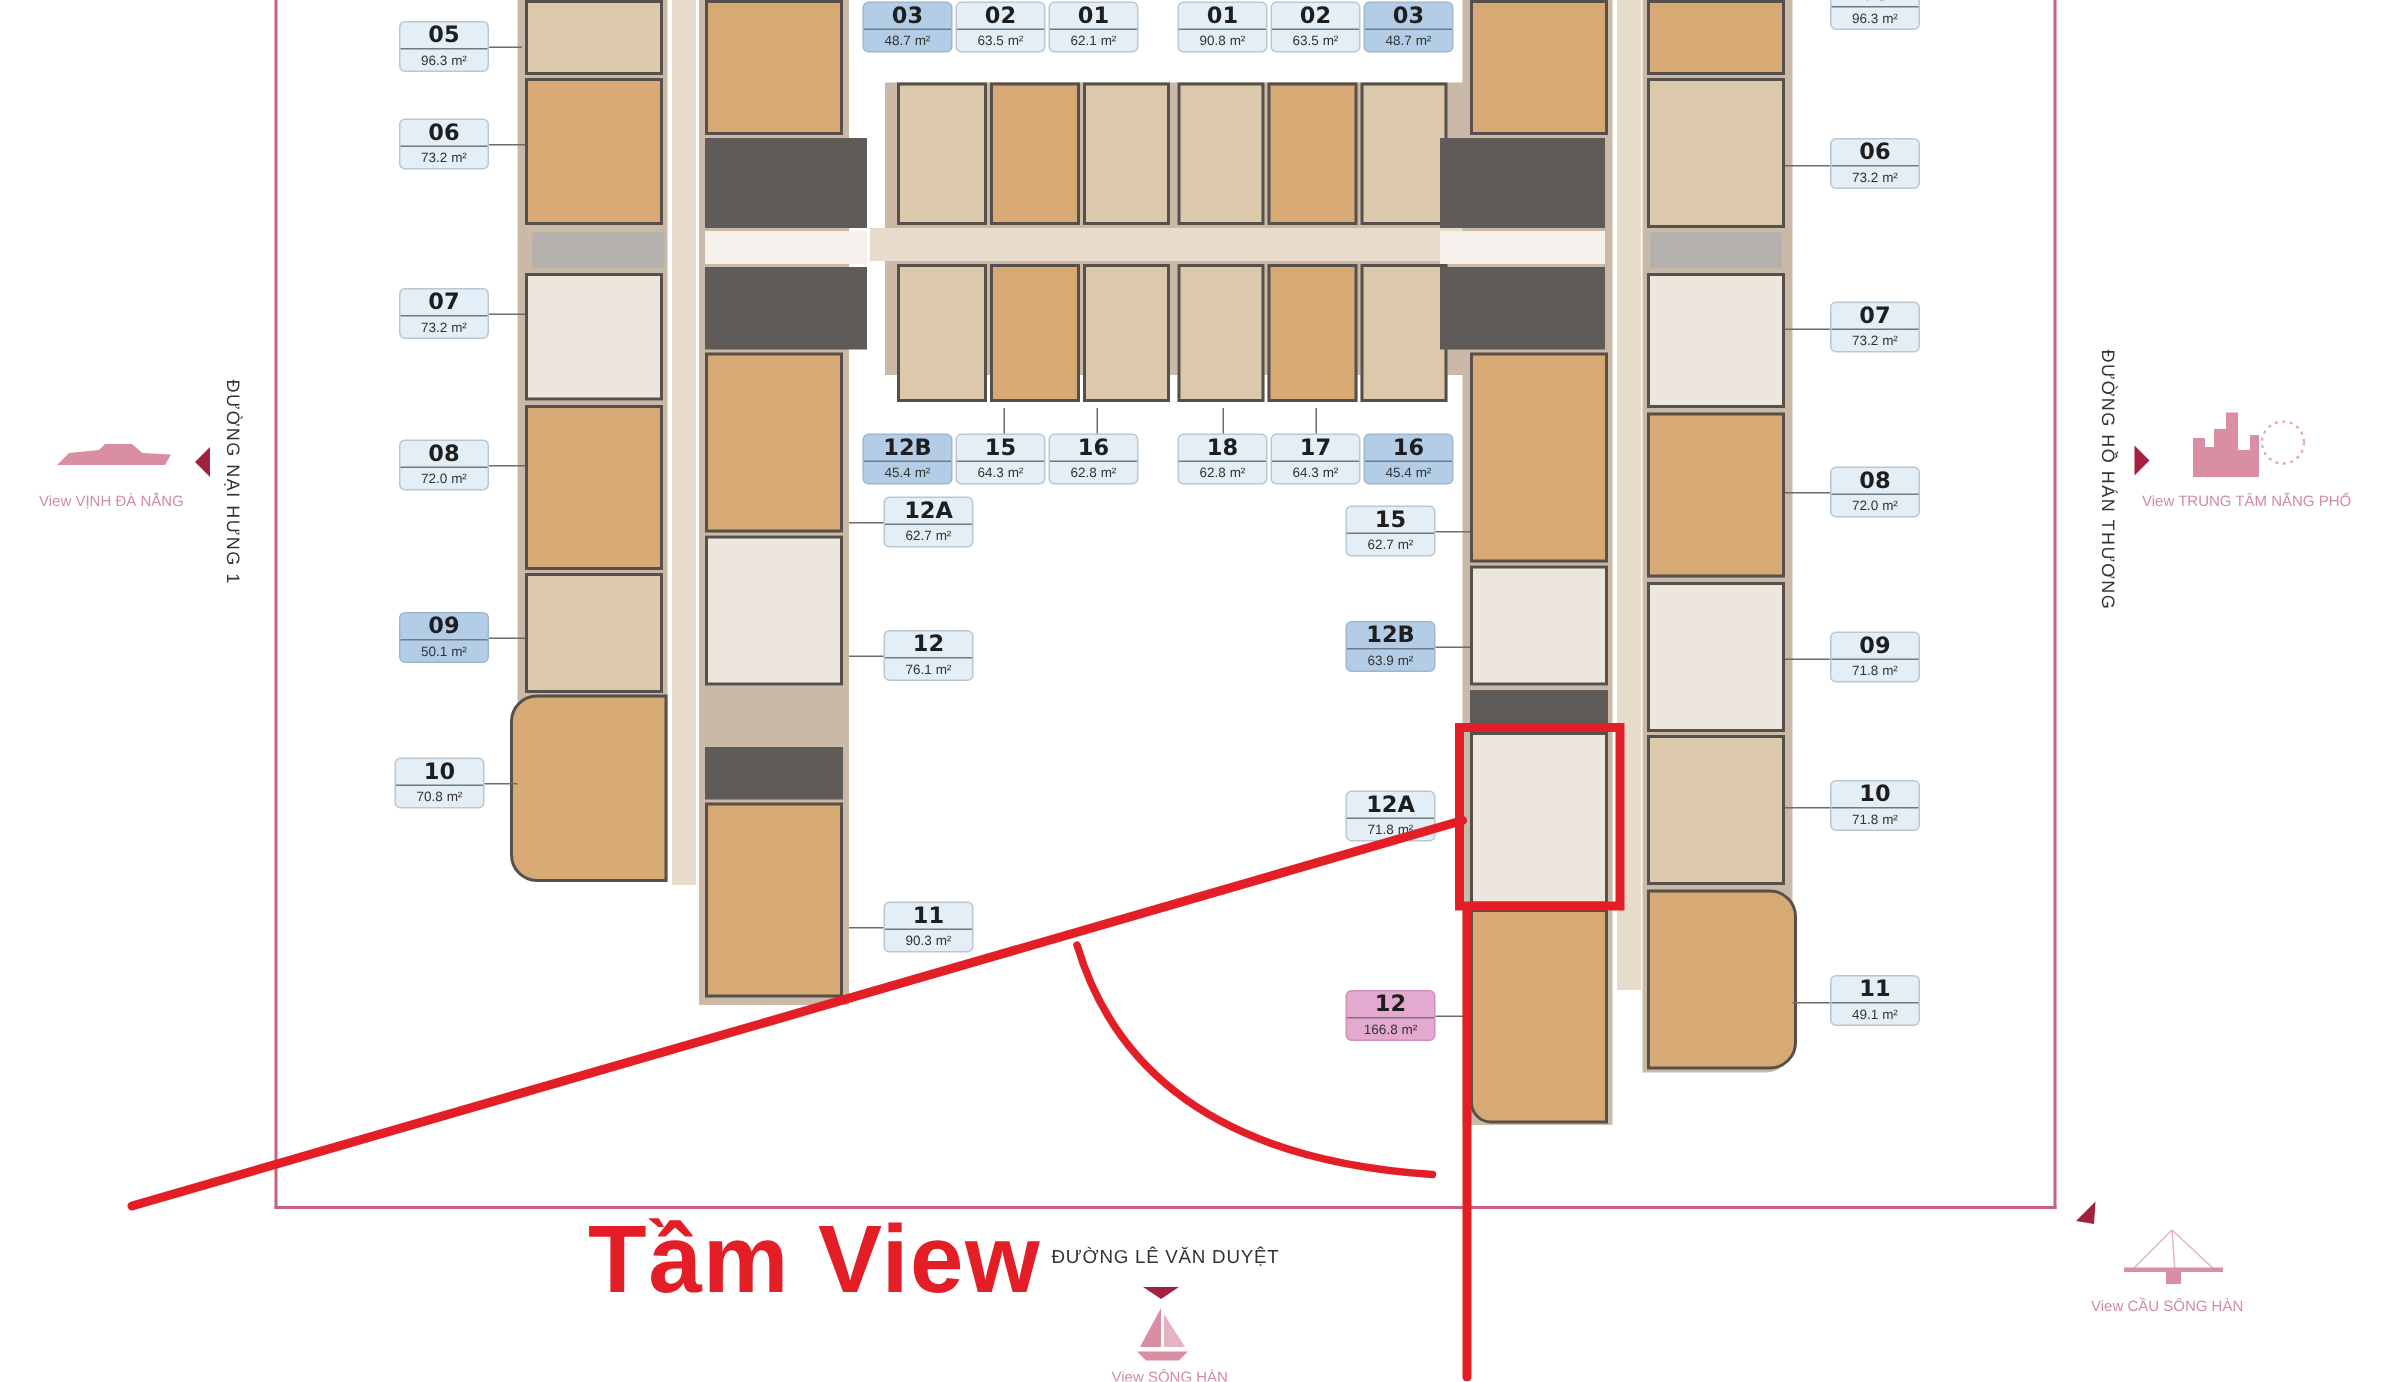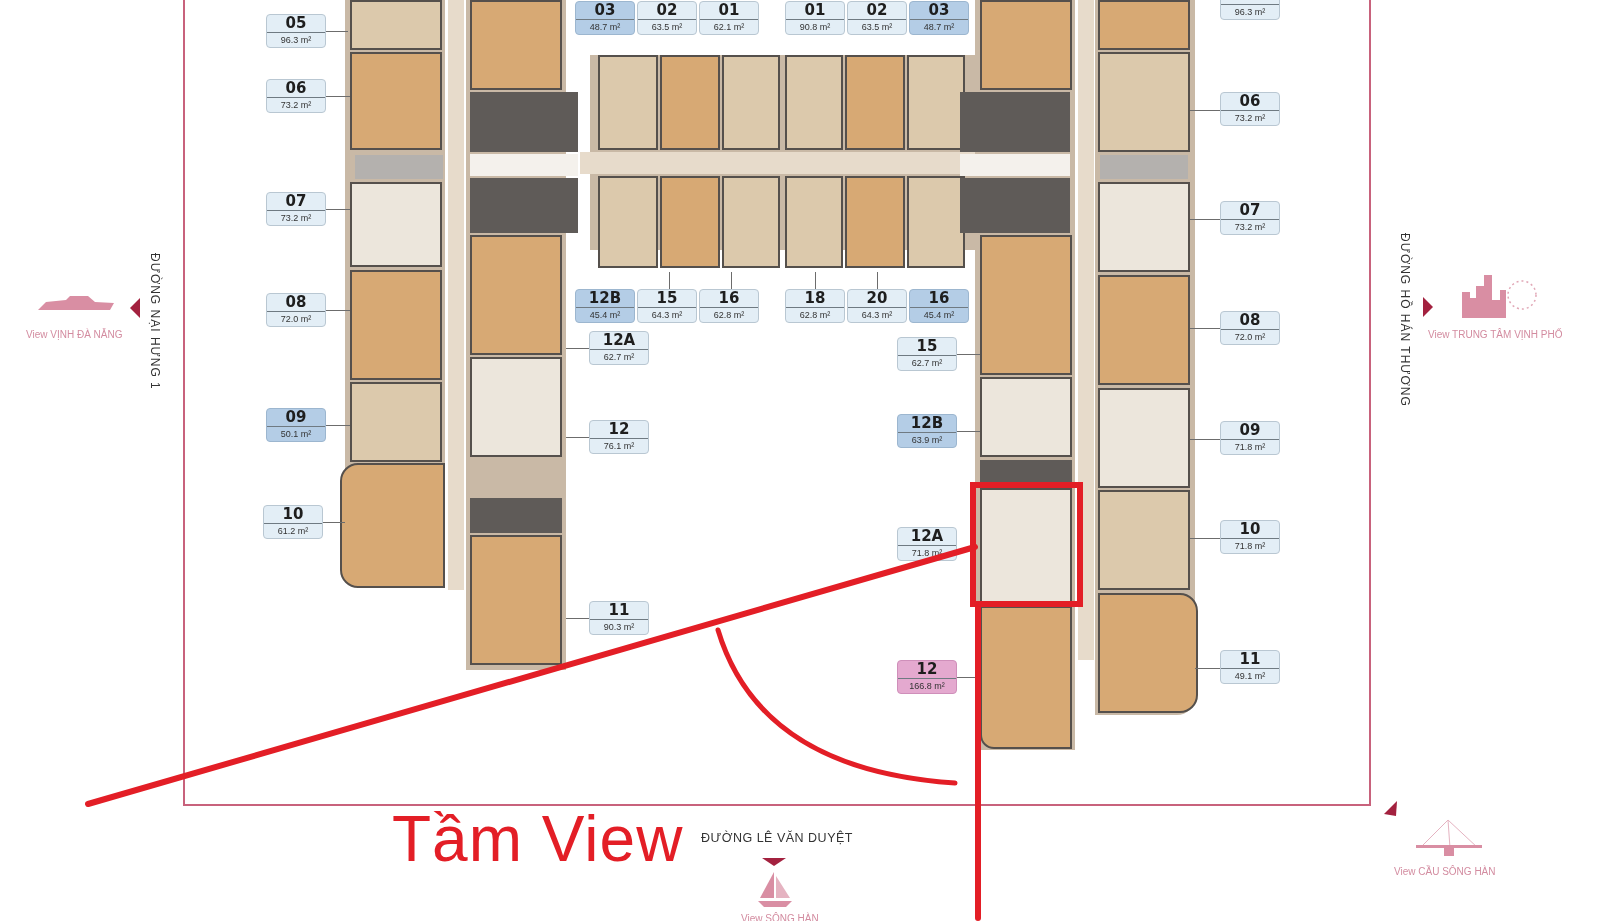--- a/index.html
+++ b/index.html
@@ -15,21 +15,21 @@
   .label { position:absolute; width:60px; height:34px; border:1px solid #b9c7d2; border-radius:4px; background:#e3eef6; box-sizing:border-box; text-align:center; }
   .label.blue { background:#b4cde6; border-color:#9cb6cf; }
   .label.pink { background:#e4a9cf; border-color:#cf8fba; }
   .label .num { display:block; font-family:"DejaVu Sans", sans-serif; font-weight:bold; font-size:15px; line-height:17px; color:#1e1e1e; border-bottom:1px solid #6f7a82; }
   .label .area { display:block; font-size:9px; line-height:14px; color:#333; }
   .leader { position:absolute; height:1px; background:#6c6c6c; }
   .vleader { position:absolute; width:1px; background:#6c6c6c; }
   .street-v { position:absolute; writing-mode:vertical-rl; font-size:12px; color:#333; letter-spacing:1px; }
   .street-h { position:absolute; font-size:12.5px; color:#333; letter-spacing:0.5px; }
   .view-txt { position:absolute; font-size:10px; color:#d38ca0; white-space:nowrap; }
-  .big-title { position:absolute; left:392px; top:802px; font-size:64px; font-weight:normal; color:#e31e26; letter-spacing:1px; }
+  .big-title { position:absolute; left:392px; top:802px; font-size:64px; font-weight:bold; color:#e31e26; letter-spacing:1px; }
   .highlight-box { position:absolute; left:970px; top:482px; width:113px; height:125px; border:6px solid #e31e26; box-sizing:border-box; }
   svg.overlay { position:absolute; left:0; top:0; }
 </style>
 </head>
 <body>
 
 <div class="frame"></div>
 
 <div>
 
@@ -113,21 +113,21 @@
   <span class="area">72.0 m²</span>
 </div>
 <div class="leader" style="left:326px;top:310px;width:24px;"></div>
 <div class="label blue" style="left:266px;top:408px;">
   <span class="num">09</span>
   <span class="area">50.1 m²</span>
 </div>
 <div class="leader" style="left:326px;top:425px;width:24px;"></div>
 <div class="label" style="left:263px;top:505px;">
   <span class="num">10</span>
-  <span class="area">61.2 m²</span>
+  <span class="area">70.8 m²</span>
 </div>
 <div class="leader" style="left:323px;top:522px;width:22px;"></div>
 
 <div class="label blue" style="left:575px;top:1px;">
   <span class="num">03</span>
   <span class="area">48.7 m²</span>
 </div>
 <div class="label" style="left:637px;top:1px;">
   <span class="num">02</span>
   <span class="area">63.5 m²</span>
@@ -159,21 +159,21 @@
 </div>
 <div class="label" style="left:699px;top:289px;">
   <span class="num">16</span>
   <span class="area">62.8 m²</span>
 </div>
 <div class="label" style="left:785px;top:289px;">
   <span class="num">18</span>
   <span class="area">62.8 m²</span>
 </div>
 <div class="label" style="left:847px;top:289px;">
-  <span class="num">20</span>
+  <span class="num">17</span>
   <span class="area">64.3 m²</span>
 </div>
 <div class="label blue" style="left:909px;top:289px;">
   <span class="num">16</span>
   <span class="area">45.4 m²</span>
 </div>
 <div class="vleader" style="left:669px;top:272px;height:17px;"></div>
 <div class="vleader" style="left:731px;top:272px;height:17px;"></div>
 <div class="vleader" style="left:815px;top:272px;height:17px;"></div>
 <div class="vleader" style="left:877px;top:272px;height:17px;"></div>
@@ -257,21 +257,21 @@
   <path d="M38 310 L110 310 L114 303 L95 302 L88 296 L70 296 L66 300 L46 302 Z" fill="#d98ea3"></path>
   <polygon points="140,298 130,308 140,318" fill="#a3213f"></polygon>
 </svg>
 <div class="view-txt" style="left:26px;top:329px;text-align:center;">View VỊNH ĐÀ NẴNG</div>
 
 <svg class="overlay" width="1600" height="921" style="pointer-events:none;">
   <path d="M1462 318 L1462 292 L1470 292 L1470 298 L1476 298 L1476 286 L1484 286 L1484 275 L1492 275 L1492 300 L1500 300 L1500 290 L1506 290 L1506 318 Z" fill="#d98ea3"></path>
   <circle cx="1522" cy="295" r="14" fill="none" stroke="#e1a7b6" stroke-width="1.5" stroke-dasharray="2,3"></circle>
   <polygon points="1423,297 1433,307 1423,317" fill="#a3213f"></polygon>
 </svg>
-<div class="view-txt" style="left:1428px;top:329px;">View TRUNG TÂM VỊNH PHỐ</div>
+<div class="view-txt" style="left:1428px;top:329px;">View TRUNG TÂM NẴNG PHỐ</div>
 
 <svg class="overlay" width="1600" height="921" style="pointer-events:none;">
   <polygon points="762,858 786,858 774,866" fill="#a3213f"></polygon>
   <path d="M774 872 L774 898 L760 898 Z" fill="#d98ea3"></path>
   <path d="M776 876 L776 898 L790 898 Z" fill="#e5b3c1"></path>
   <path d="M758 901 L792 901 L786 907 L764 907 Z" fill="#d98ea3"></path>
 </svg>
 <div class="view-txt" style="left:741px;top:913px;">View SÔNG HÀN</div>
 
 <svg class="overlay" width="1600" height="921" style="pointer-events:none;">

